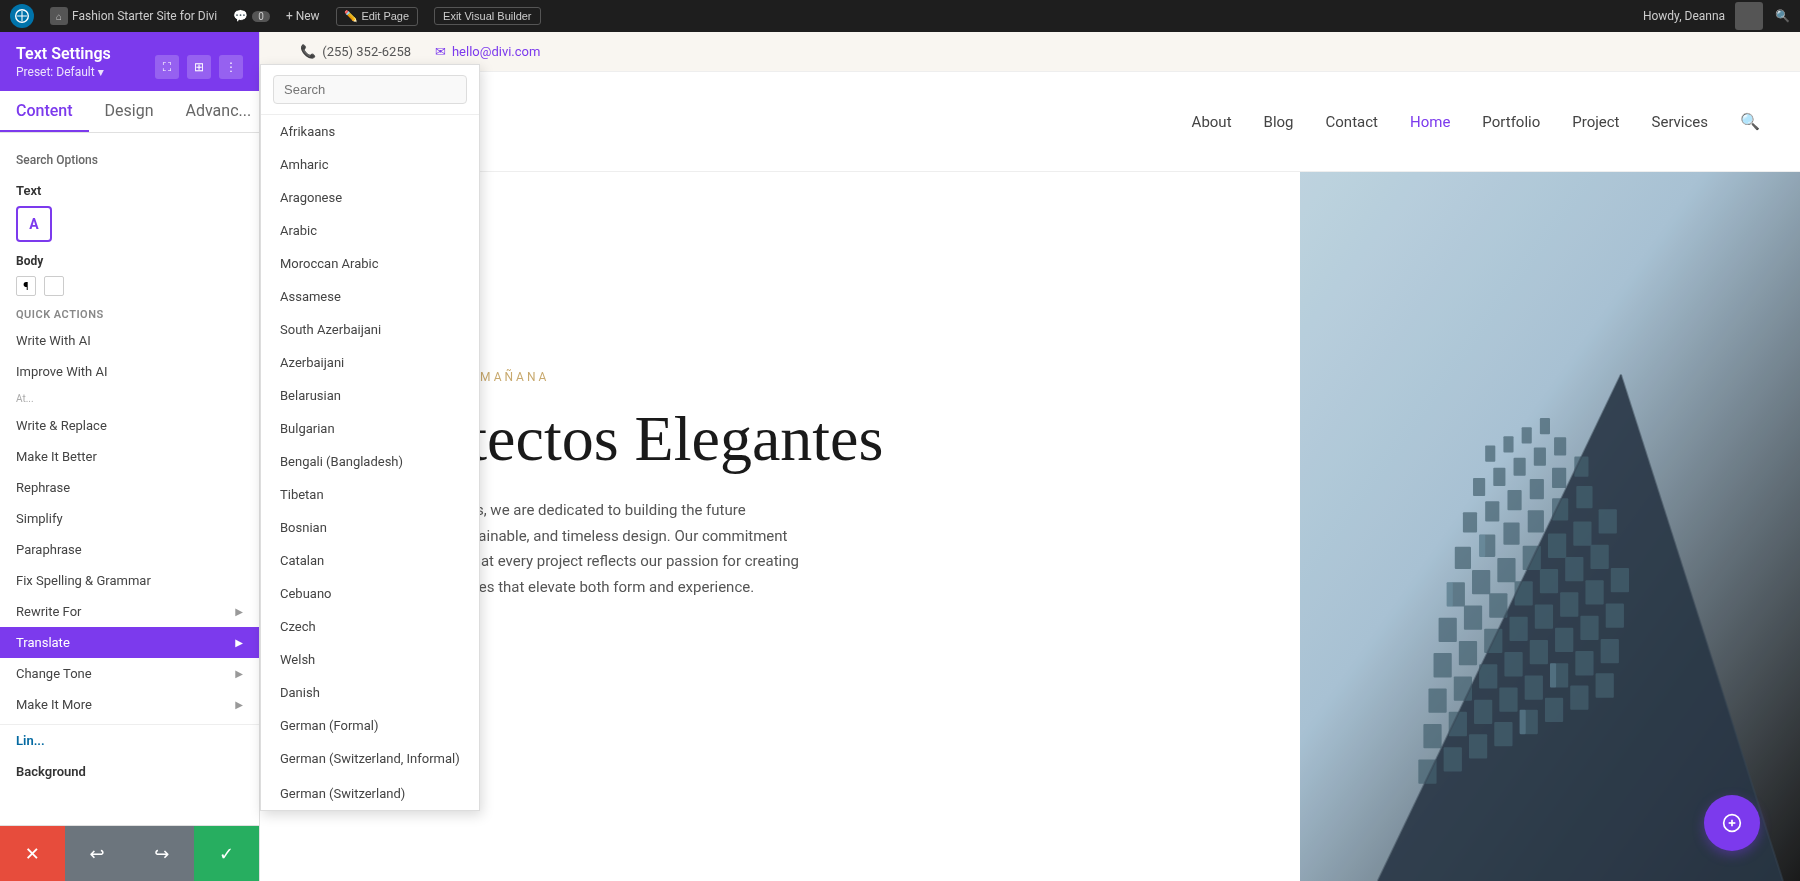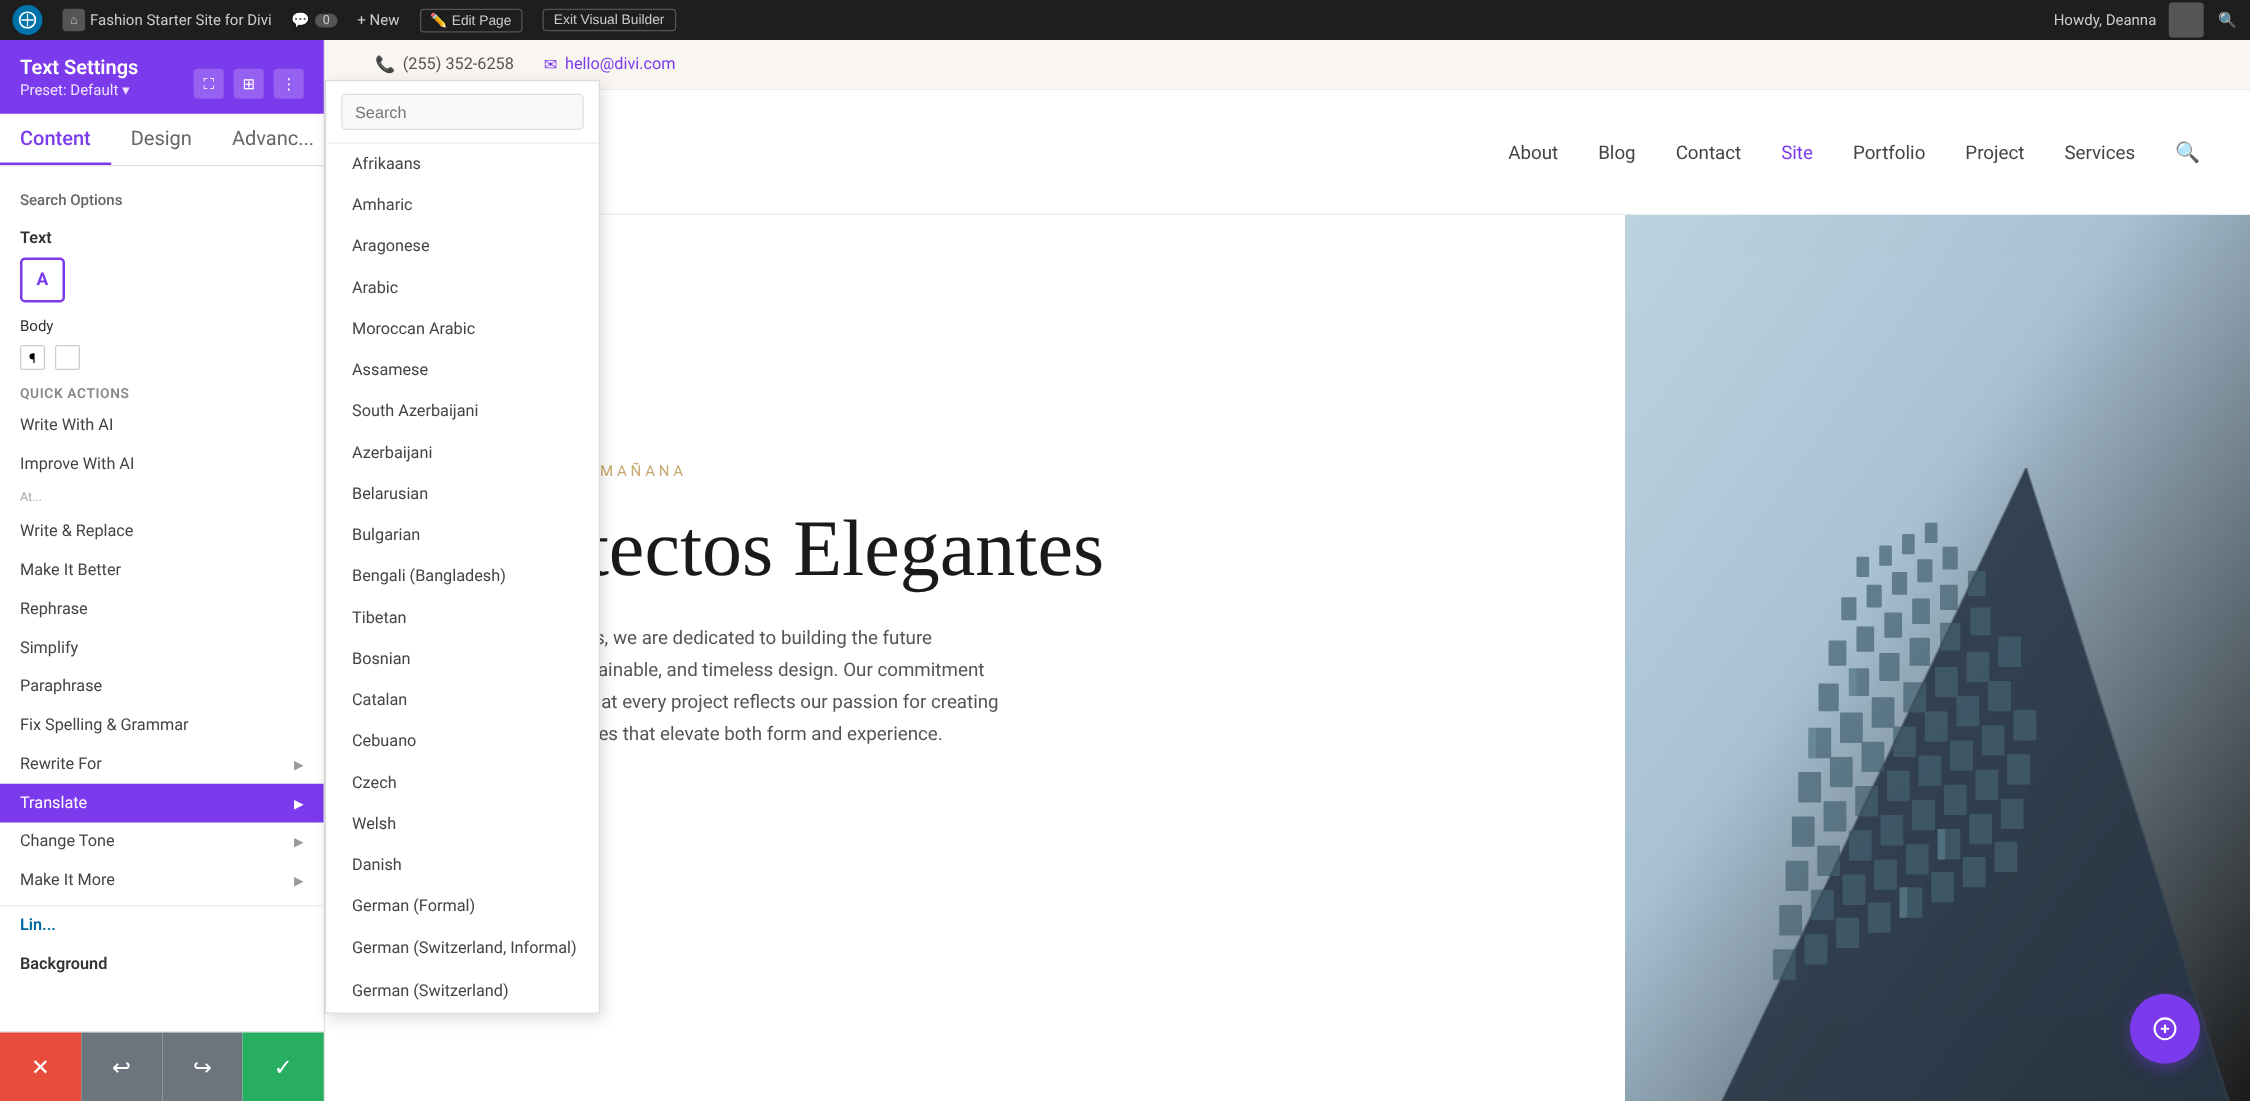--- a/index.html
+++ b/index.html
@@ -143,21 +143,21 @@
       border: 2px solid #7c3aed;
       border-radius: 4px;
       display: flex; align-items: center; justify-content: center;
       font-weight: bold; font-size: 14px; color: #7c3aed;
     }
 
     .body-label {
       padding: 8px 16px 4px;
       font-size: 12px;
       color: #333;
-      font-weight: 400;
+      font-weight: 700;
     }
 
     .para-icon {
       margin: 4px 16px;
       display: flex; gap: 4px; align-items: center;
     }
 
     .menu-item {
       display: flex;
       align-items: center;
@@ -238,21 +238,20 @@
       top: 32px;
       width: 220px;
       background: white;
       border: 1px solid #ddd;
       box-shadow: 2px 4px 12px rgba(0,0,0,0.15);
       z-index: 200;
       display: flex;
       flex-direction: column;
       max-height: 849px;
       overflow: hidden;
-      align-items: center;
     }
 
     .dropdown-search {
       padding: 10px 12px;
       border-bottom: 1px solid #eee;
     }
     .dropdown-search input {
       width: 100%;
       border: 1px solid #ddd;
       border-radius: 4px;
@@ -610,21 +609,21 @@
     </div>
 
     <div class="site-header">
       <div class="site-logo">
         <span>D</span>
       </div>
       <nav class="site-nav">
         <a class="nav-item">About</a>
         <a class="nav-item">Blog</a>
         <a class="nav-item">Contact</a>
-        <a class="nav-item active">Site</a>
+        <a class="nav-item active">Home</a>
         <a class="nav-item">Portfolio</a>
         <a class="nav-item">Project</a>
         <a class="nav-item">Services</a>
         <span class="search-icon">🔍</span>
       </nav>
     </div>
 
     <div class="site-hero">
       <div class="hero-left">
         <div class="hero-subtitle">CONSTRUYENDO EL MAÑANA</div>

